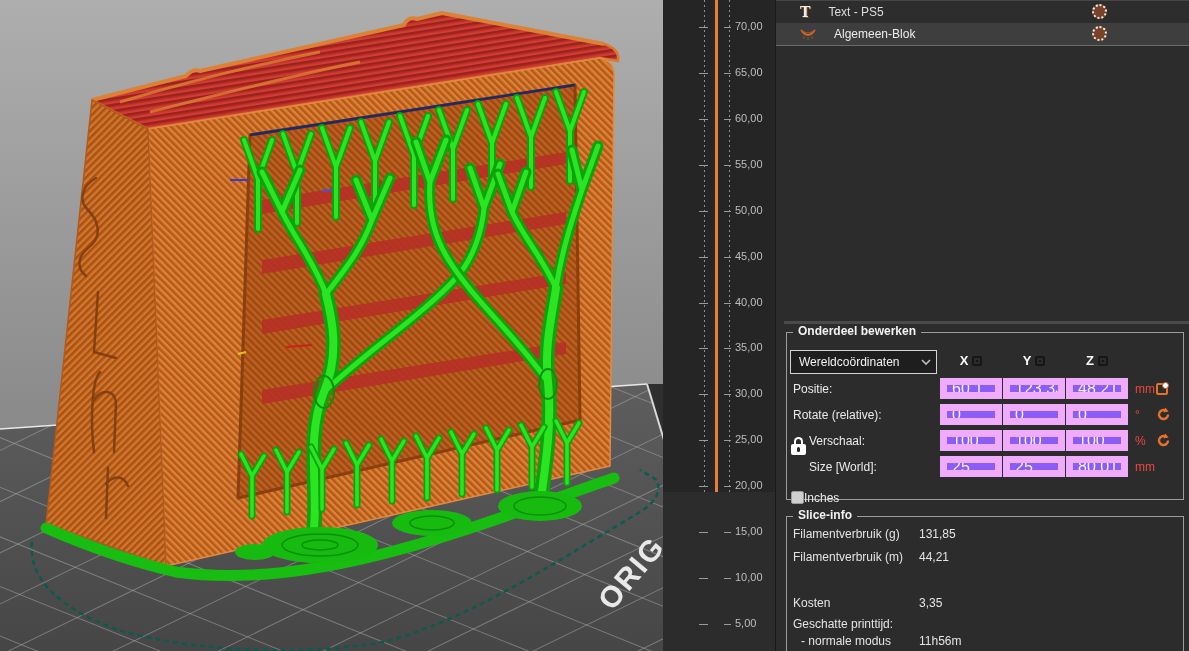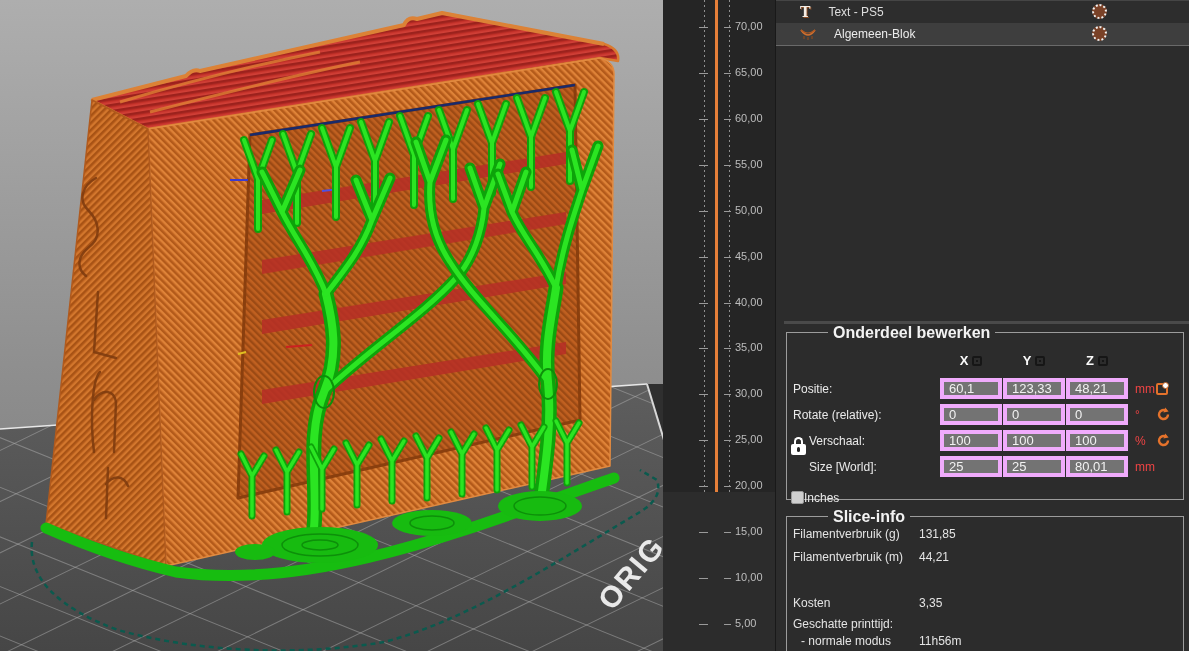--- a/index.html
+++ b/index.html
@@ -22,28 +22,28 @@
   .objrow .lbl{margin-left:18px;}
   #objrow-1{background:#2d2d2d;border-top:1px solid #454545;}
   #objrow-2{background:#3e3e3e;border-bottom:1px solid #6a6a6a;color:#ececec;}
   .gear{position:absolute;right:82px;top:3px;width:15px;height:15px;box-sizing:border-box;
         border:2px dotted #f2f2f2;border-radius:50%;background:#7a4228;}
   .texticon{font-family:"DejaVu Serif","Liberation Serif",serif;font-weight:bold;font-size:14px;line-height:14px;color:#f3ece4;
             text-shadow:1px 1px 0 #8a4a20;}
   #splitter{position:absolute;left:8px;right:0;top:321px;height:3px;background:#4a4a4a;}
   
   .groupbox{position:absolute;left:10px;width:398px;border:1px solid #9c9c9c;box-sizing:border-box;}
-  .legend{position:absolute;top:-9px;left:6px;background:#2c2c2c;padding:0 5px;font-size:16px;font-weight:bold;color:#f2f2f2;margin-left:35px;}
+  .legend{position:absolute;top:-9px;left:6px;background:#2c2c2c;padding:0 5px;font-size:12px;font-weight:bold;color:#f2f2f2;}
   #editbox{top:332px;height:168px;}
   #slicebox{top:516px;height:200px;}
   .erow{position:absolute;height:22px;left:0;right:0;}
   .elabel{position:absolute;left:6px;font-size:12px;color:#eaeaea;line-height:22px;}
   .elabel.indent{left:22px;}
-  .efield{position:absolute;width:62px;height:21px;box-sizing:border-box;background:#737373;
-          border:4px solid #f0abfc;color:#f2f2f2;font-size:13px;padding:0 0 0 5px;font-family:inherit;}
+  .efield{position:absolute;width:62px;height:21px;box-sizing:border-box;background:#8b5cf6;
+          border:7px solid #f0abfc;color:#f2f2f2;font-size:16px;padding:0 0 0 5px;font-family:inherit;}
   .fx{left:153px;} .fy{left:216px;} .fz{left:279px;}
   .eunit{position:absolute;left:348px;font-size:12px;color:#ef4444;line-height:22px;}
   .eicon{position:absolute;left:369px;top:3px;}
   .axhead{position:absolute;top:20px;width:62px;display:flex;align-items:center;justify-content:center;gap:4px;
           font-size:13px;font-weight:bold;color:#fafafa;}
   .axicon{width:10px;height:10px;box-sizing:border-box;border:2px solid #161616;border-radius:2px;position:relative;}
   .axicon:after{content:"";position:absolute;left:2px;top:2px;width:2px;height:2px;background:#161616;}
   #coord-dd{position:absolute;left:3px;top:17px;width:147px;height:24px;box-sizing:border-box;
             border:1px solid #d2d2d2;background:#1e1e1e;color:#f2f2f2;font-size:12px;line-height:22px;}
   #coord-dd .ddtext{padding-left:8px;}
@@ -335,20 +335,26 @@
     </svg>
     <span class="lbl">Algemeen-Blok</span>
     <span class="gear"></span>
   </div>
 
   <div id="splitter"></div>
 
   <div class="groupbox" id="editbox">
     <span class="legend">Onderdeel bewerken</span>
 
+    <div id="coord-dd">
+      <div class="ddtext">Wereldcoördinaten</div>
+      <svg width="10" height="8">
+        <polyline points="1,2 5,6 9,2" fill="none" stroke="#bdbdbd" stroke-width="1.6"></polyline>
+      </svg>
+    </div>
 
     <div class="axhead" style="left:153px">
       <span>X</span>
         <span class="axicon"></span>
     </div>
     <div class="axhead" style="left:216px">
       <span>Y</span>
         <span class="axicon"></span>
     </div>
     <div class="axhead" style="left:279px">

